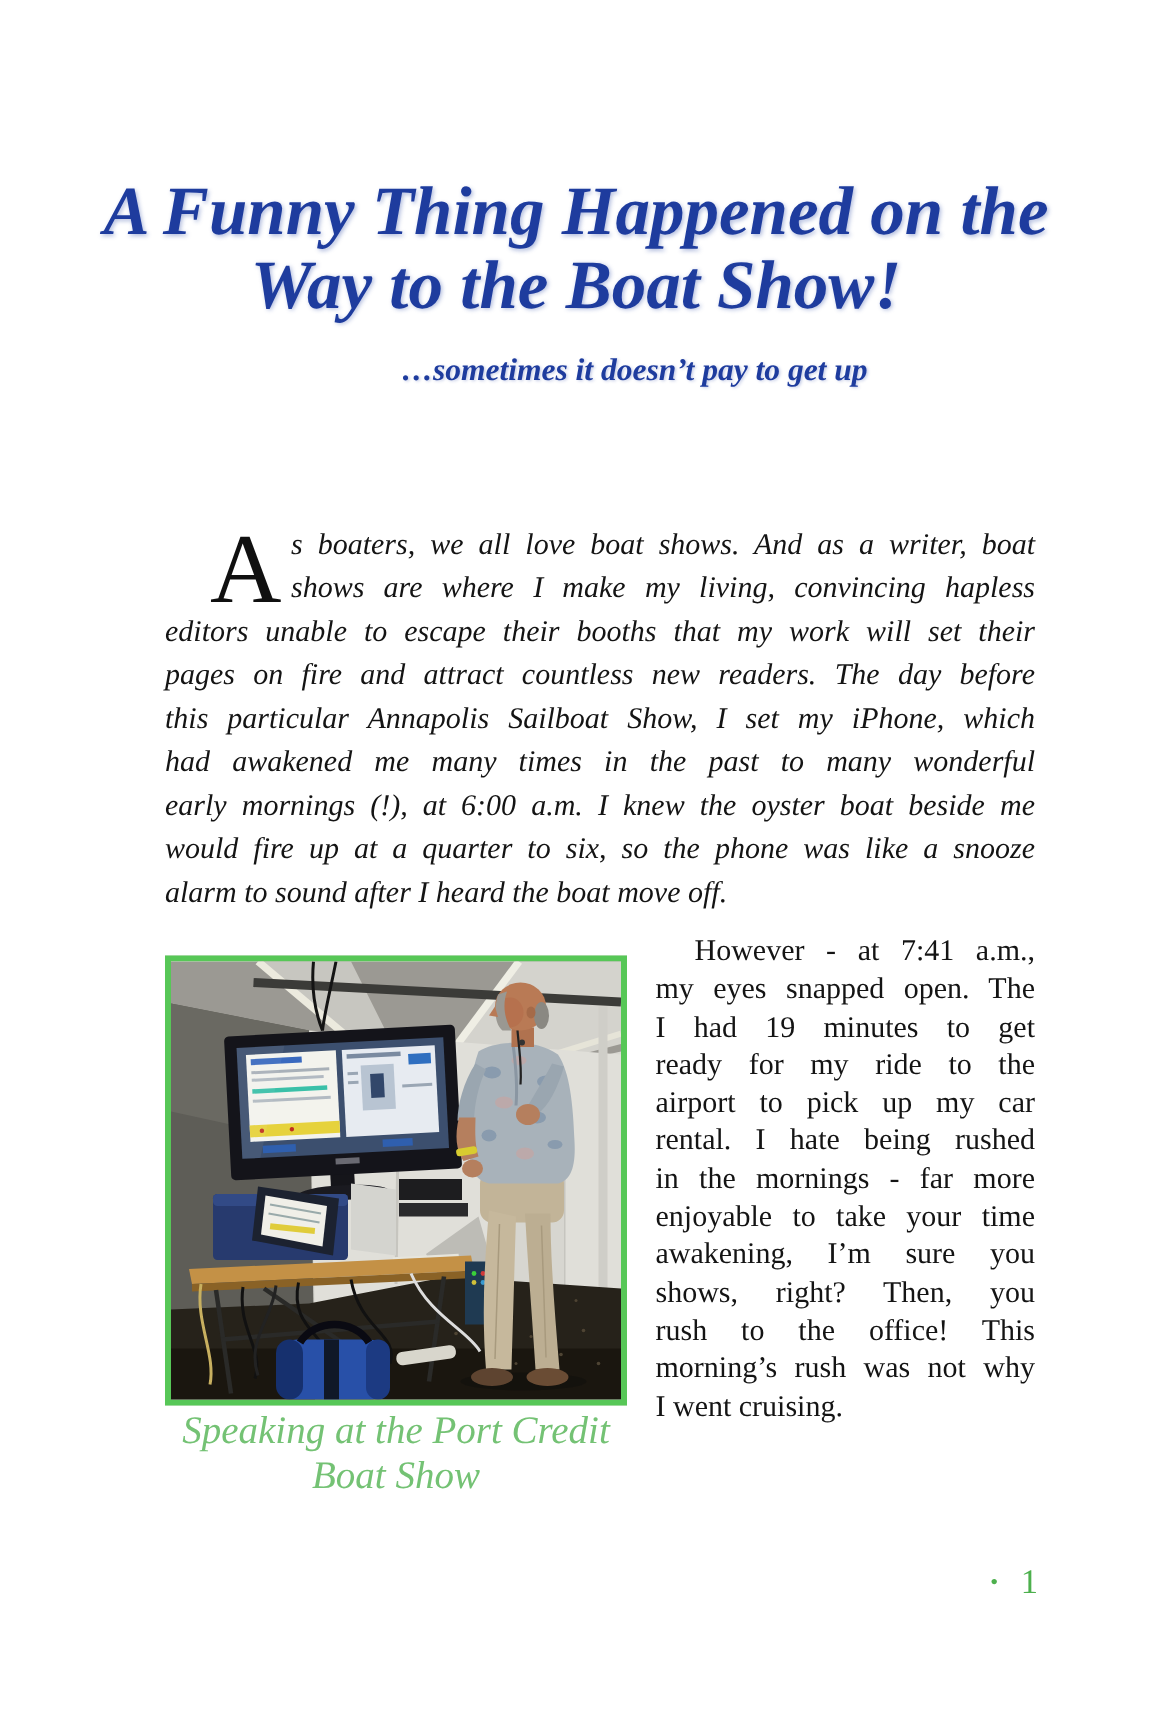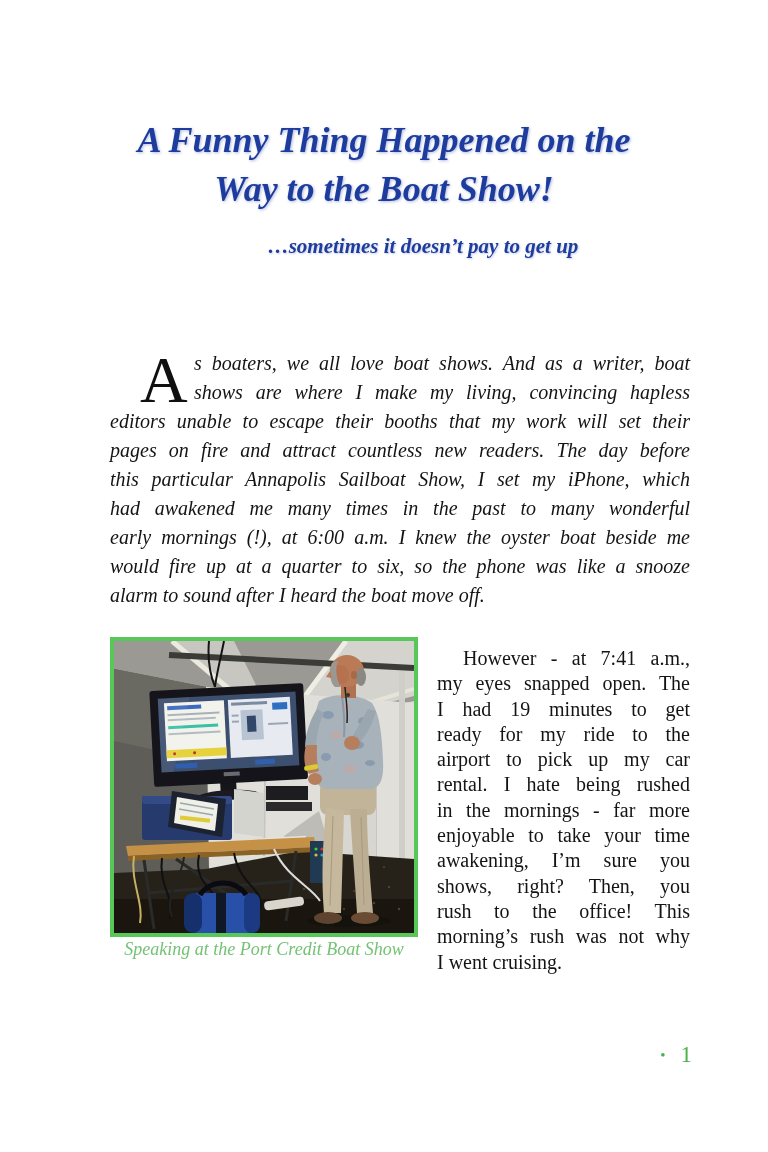--- a/index.html
+++ b/index.html
@@ -10,21 +10,21 @@
     overflow:hidden;
     font-family:"Liberation Serif", serif;
   }
   
   .title{
     position:absolute;top:116px;left:0;width:768px;
     text-align:center;
     font-family:"Liberation Serif", serif;
     font-style:italic;
     font-weight:bold;
-    font-size:36px;line-height:49px;
+    font-size:46px;line-height:49px;
     color:#1e3c9e;
     text-shadow:1px 1px 3px rgba(30,60,158,.35);
   }
   .subtitle{
     position:absolute;top:234px;left:0;width:768px;
     text-align:center;
     font-style:italic;
     font-weight:bold;
     font-size:21px;
     color:#1e3c9e;
@@ -53,32 +53,32 @@
     position:absolute;top:637px;left:110px;
     width:300px;height:292px;
     border:4px solid #57c757;
     background:#d6d5cf;
   }
   .figure svg{display:block;width:300px;height:292px;}
   .caption{
     position:absolute;top:939px;left:110px;width:308px;
     text-align:center;
     font-style:italic;
-    font-size:18px;
+    font-size:26px;
     color:#74c274;
   }
   
   .para2{
     position:absolute;top:622px;left:437px;width:253px;
     font-size:20px;line-height:25.3px;
     color:#141414;
   }
   .para2 .jline{white-space:nowrap;text-align:justify;text-align-last:justify;}
   .para2 .jline.last{text-align-last:left;}
-  .para2 .jline:nth-child(1){padding-left:26px;margin-top:24px;}
+  .para2 .jline:nth-child(1){padding-left:26px;}
   
   .footer{
     position:absolute;top:1042px;right:76px;
     display:flex;align-items:center;gap:15px;
     color:#4db04d;
   }
   .footer .bullet{font-size:15px;line-height:22px;}
   .footer .pagenum{font-size:23px;}
 </style>
 </head>

